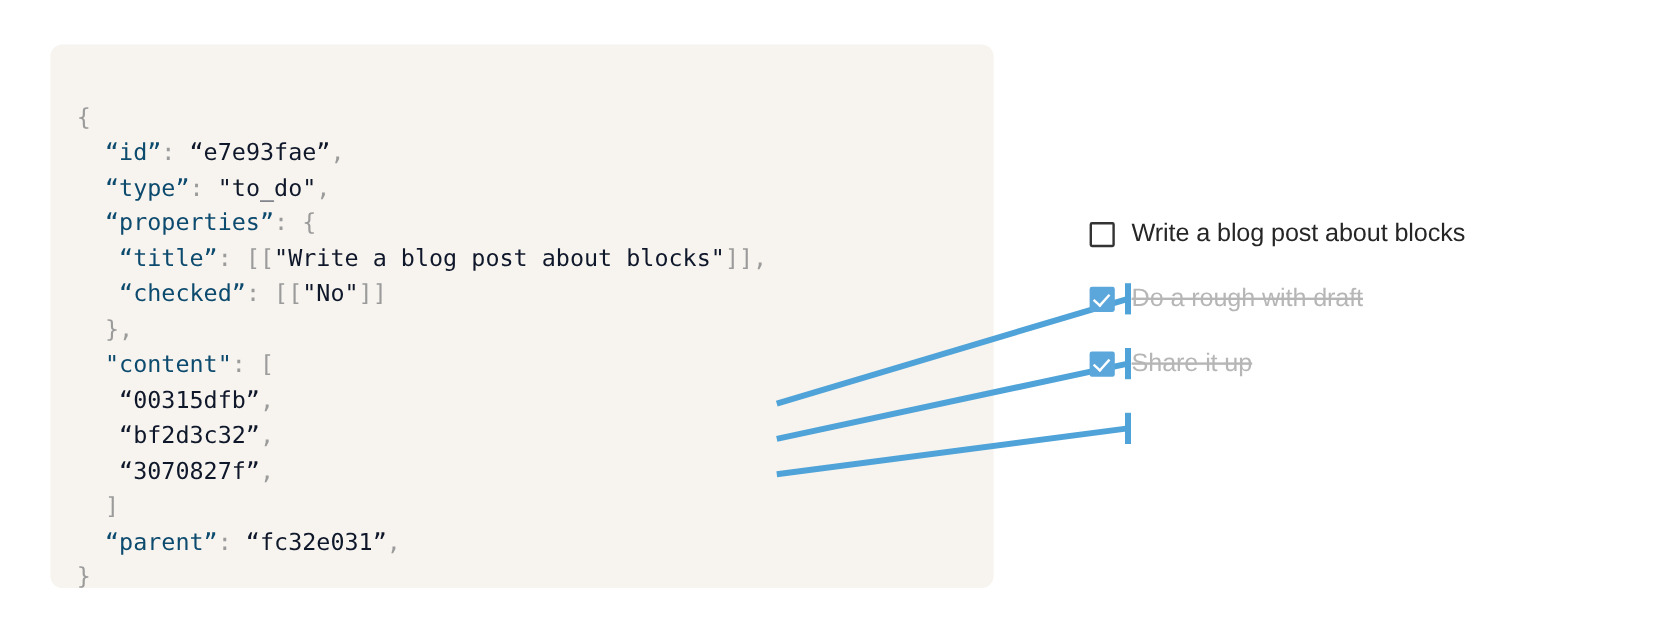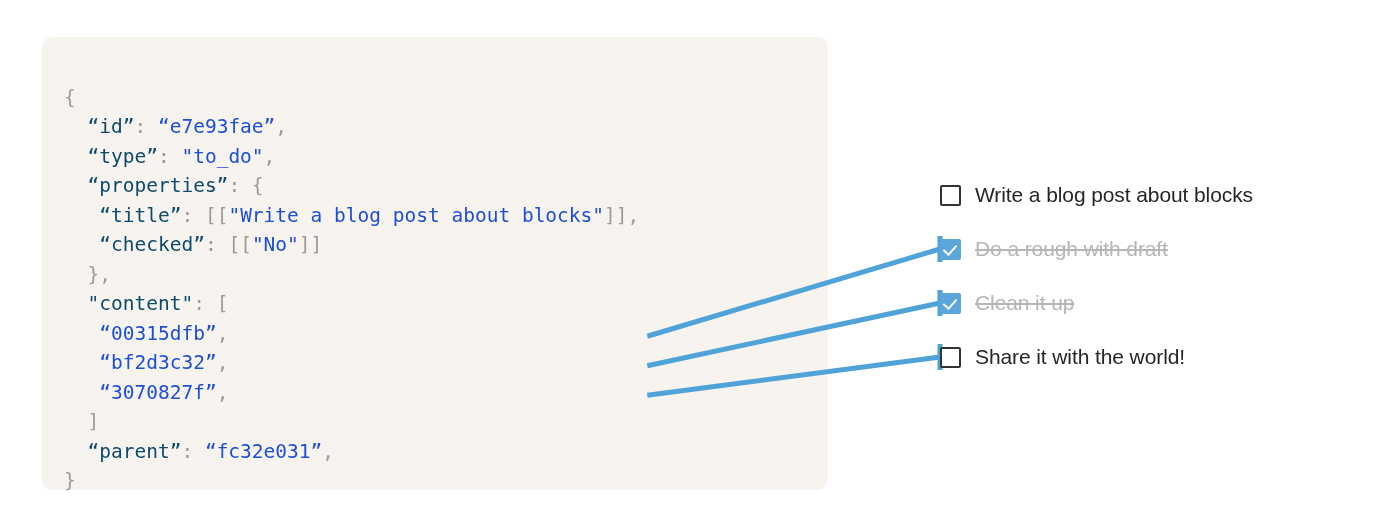--- a/index.html
+++ b/index.html
@@ -35,36 +35,36 @@
     left: 22px;
     top: 26px;
     font-family: "DejaVu Sans Mono", "Liberation Mono", monospace;
     font-size: 19.5px;
     line-height: 29.5px;
     white-space: pre;
     color: #9B9B9B;
   }
   .ln { display: block; height: 29.5px; }
   .k  { color: #0c4a6e; }   
-  .v  { color: #1d4ed8; }   
+  .v  { color: #0f172a; }   
   .p  { color: #9B9B9B; }   
 
   
   #connectors {
     position: absolute;
     left: 0; top: 0;
     width: 1400px;
     height: 532px;
     pointer-events: none;
   }
 
   
   #todo-list {
     position: absolute;
-    left: 940px;
+    left: 908px;
     top: 168px;
     width: 460px;
   }
   .todo-row {
     display: flex;
     align-items: center;
     height: 54px;
   }
   .cb {
     flex: 0 0 auto;
@@ -132,21 +132,17 @@
       <div class="todo-row">
         <span class="cb unchecked"></span>
         <span class="todo-label active">Write a blog post about blocks</span>
       </div>
       <div class="todo-row">
         <span class="cb checked"></span>
         <span class="todo-label done">Do a rough with draft</span>
       </div>
       <div class="todo-row">
         <span class="cb checked"></span>
-        <span class="todo-label done">Clean it up</span>
-      </div>
-      <div class="todo-row">
-        <span class="cb unchecked"></span>
-        <span class="todo-label active">Share it with the world!</span>
+        <span class="todo-label done">Share it up</span>
       </div>
     </div>
 
 </div>
 
 </body></html>

